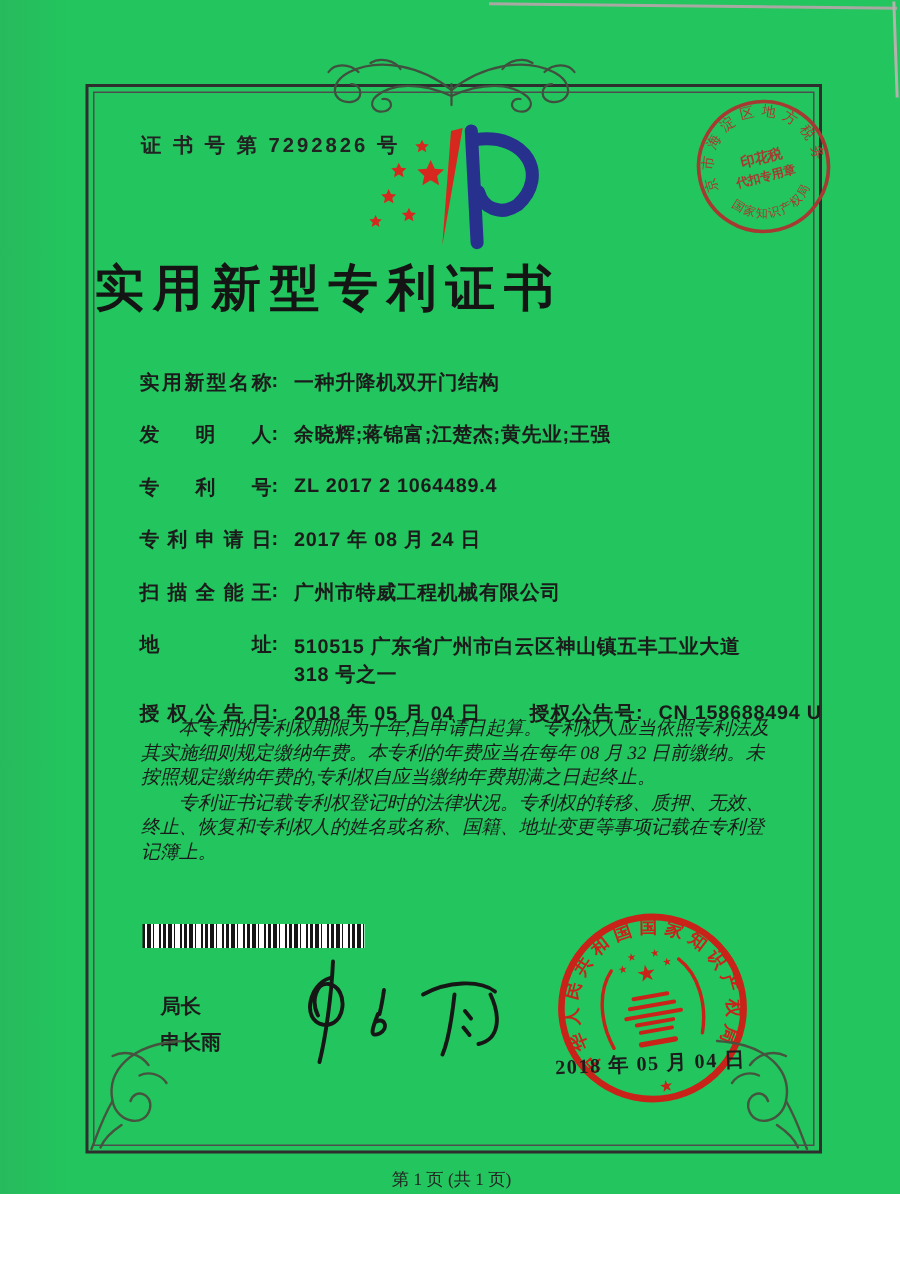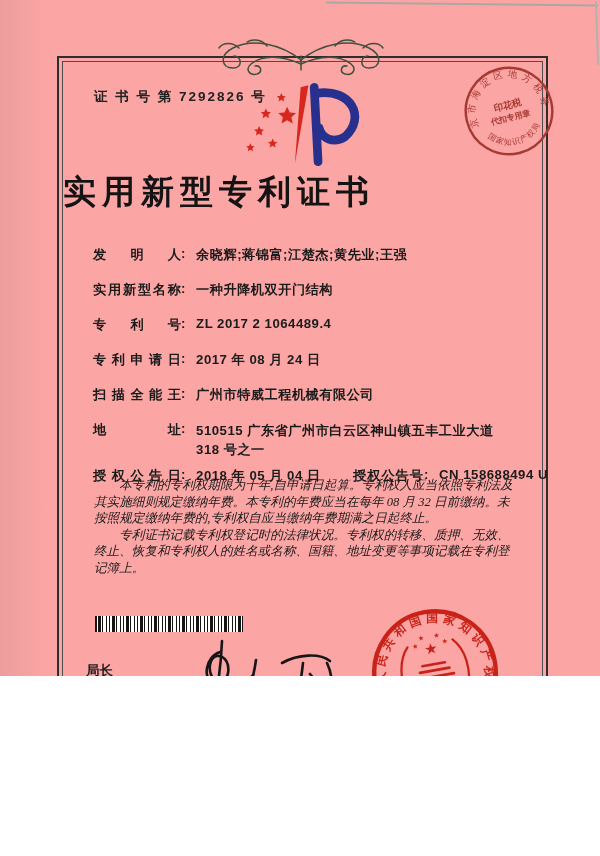--- a/index.html
+++ b/index.html
@@ -1,18 +1,18 @@
 <!DOCTYPE html>
 <html><head>
 <meta charset="utf-8">
 <style>
   html,body{margin:0;padding:0;}
   #paper{
-    position:relative;width:600px;height:676px;overflow:hidden;
-    background:#fca5a5;
+    position:relative;width:600px;height:796px;overflow:hidden;
+    background:#22c55e;
     font-family:"Liberation Sans","DejaVu Sans",sans-serif;
     color:#1d1d1d;
   }
   #paper::before{ 
     content:"";position:absolute;left:0;top:0;bottom:0;width:46px;
     background:linear-gradient(90deg,rgba(90,90,85,.10),rgba(90,90,85,0));
     pointer-events:none;z-index:9;
   }
   .scan-edge-top{position:absolute;left:326px;top:3px;width:272px;height:2px;
     background:#a9a9a3;transform:rotate(.6deg);}
@@ -48,21 +48,21 @@
   .paras{position:absolute;left:94px;top:477px;width:422px;
     font-family:"Liberation Serif","DejaVu Serif",serif;font-style:italic;
     font-size:12.6px;line-height:16.6px;color:#1a1a1a;}
   .paras p{margin:0;text-indent:2em;}
 
   .barcode{position:absolute;left:95px;top:616px;width:148px;height:16px;
     background:repeating-linear-gradient(90deg,
       #151515 0 1.5px,#fff 1.5px 3px,#151515 3px 6px,#fff 6px 7px,
       #151515 7px 8px,#fff 8px 11px,#151515 11px 12.5px,#fff 12.5px 14px);}
 
-  .director{position:absolute;left:86px;top:659px;font-size:13.5px;font-weight:bold;
+  .director{position:absolute;left:107px;top:659px;font-size:13.5px;font-weight:bold;
     line-height:24px;color:#1c1c1c;}
   .signature{position:absolute;left:186px;top:636px;}
 
   .seal-top{position:absolute;left:462px;top:64px;}
   .seal-bottom{position:absolute;left:369px;top:606px;}
   .seal-date{position:absolute;left:370px;top:699px;width:190px;
     font-family:"Liberation Serif","DejaVu Serif",serif;
     font-size:13.5px;font-weight:bold;letter-spacing:1px;color:#1c1c1c;
     transform:rotate(-2.5deg);z-index:5;}
 
@@ -135,26 +135,26 @@
       <text font-size="8.5" letter-spacing="1">
         <textPath href="#st-arc-bot" startOffset="50%" text-anchor="middle">国家知识产权局</textPath>
       </text>
       <text x="50" y="47" font-size="10" text-anchor="middle" font-weight="bold">印花税</text>
       <text x="50" y="60" font-size="8.6" text-anchor="middle" font-weight="bold">代扣专用章</text>
     </g>
   </svg>
 
   <div class="fields">
     <div class="field-row">
+      <span class="flabel">实用新型名称</span><span class="colon">:</span>
+      <span class="fvalue">一种升降机双开门结构</span>
+    </div>
+    <div class="field-row">
       <span class="flabel">发明人</span><span class="colon">:</span>
       <span class="fvalue">余晓辉;蒋锦富;江楚杰;黄先业;王强</span>
-    </div>
-    <div class="field-row">
-      <span class="flabel">实用新型名称</span><span class="colon">:</span>
-      <span class="fvalue">一种升降机双开门结构</span>
     </div>
     <div class="field-row">
       <span class="flabel">专利号</span><span class="colon">:</span>
       <span class="fvalue">ZL 2017 2 1064489.4</span>
     </div>
     <div class="field-row">
       <span class="flabel">专利申请日</span><span class="colon">:</span>
       <span class="fvalue">2017 年 08 月 24 日</span>
     </div>
     <div class="field-row">

